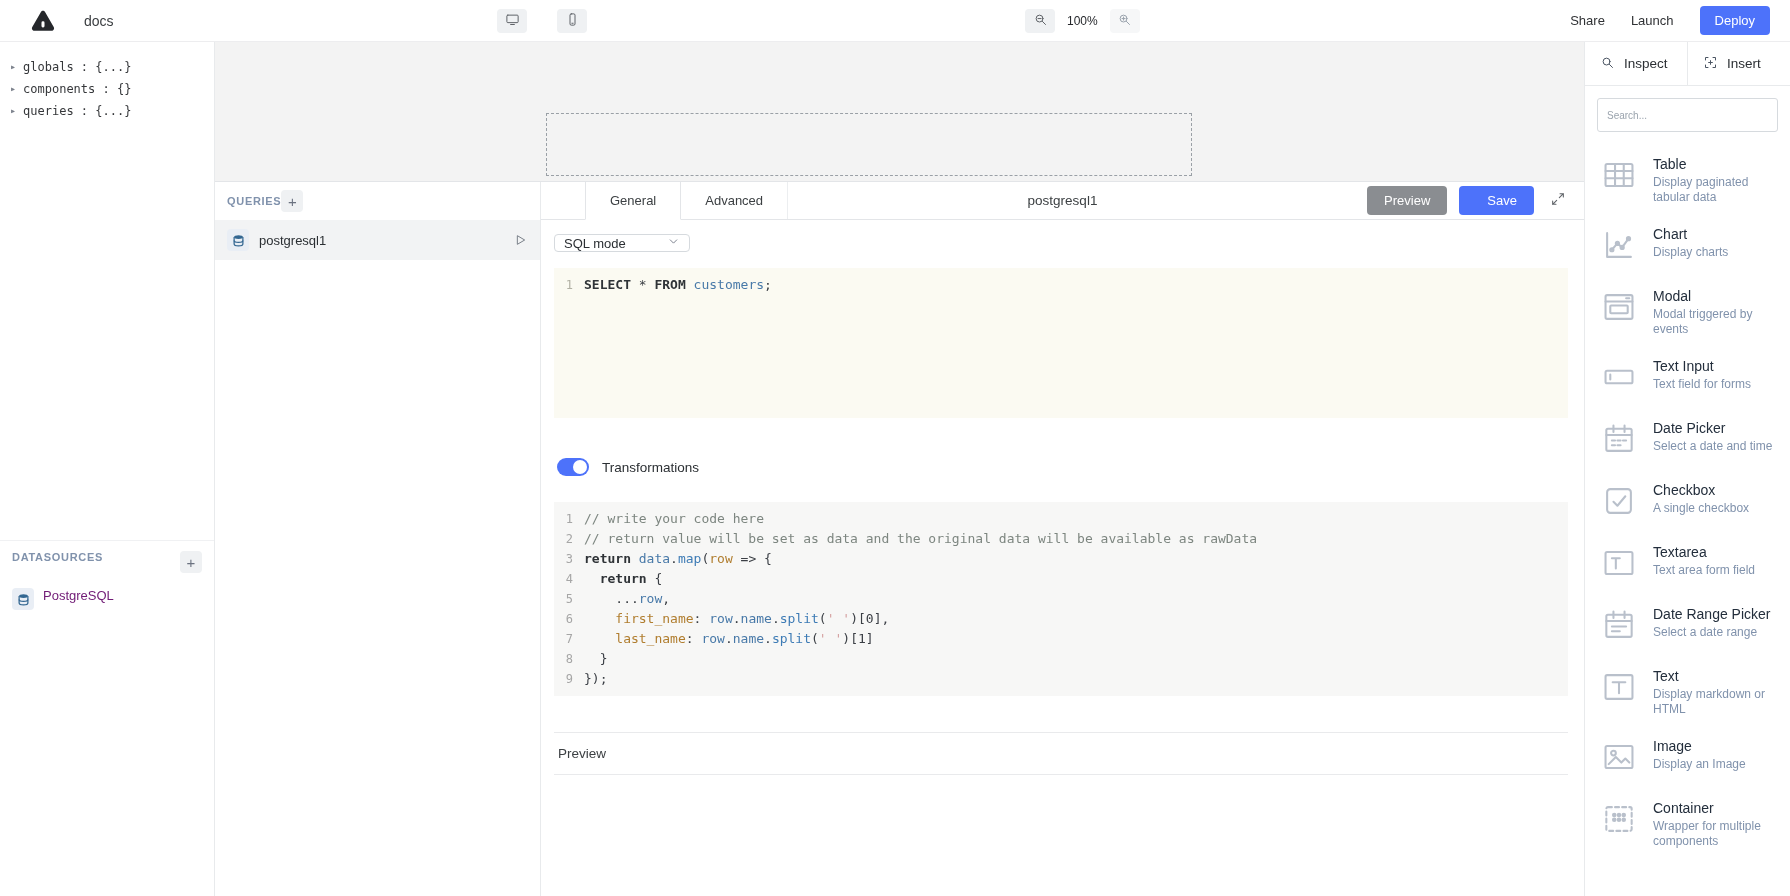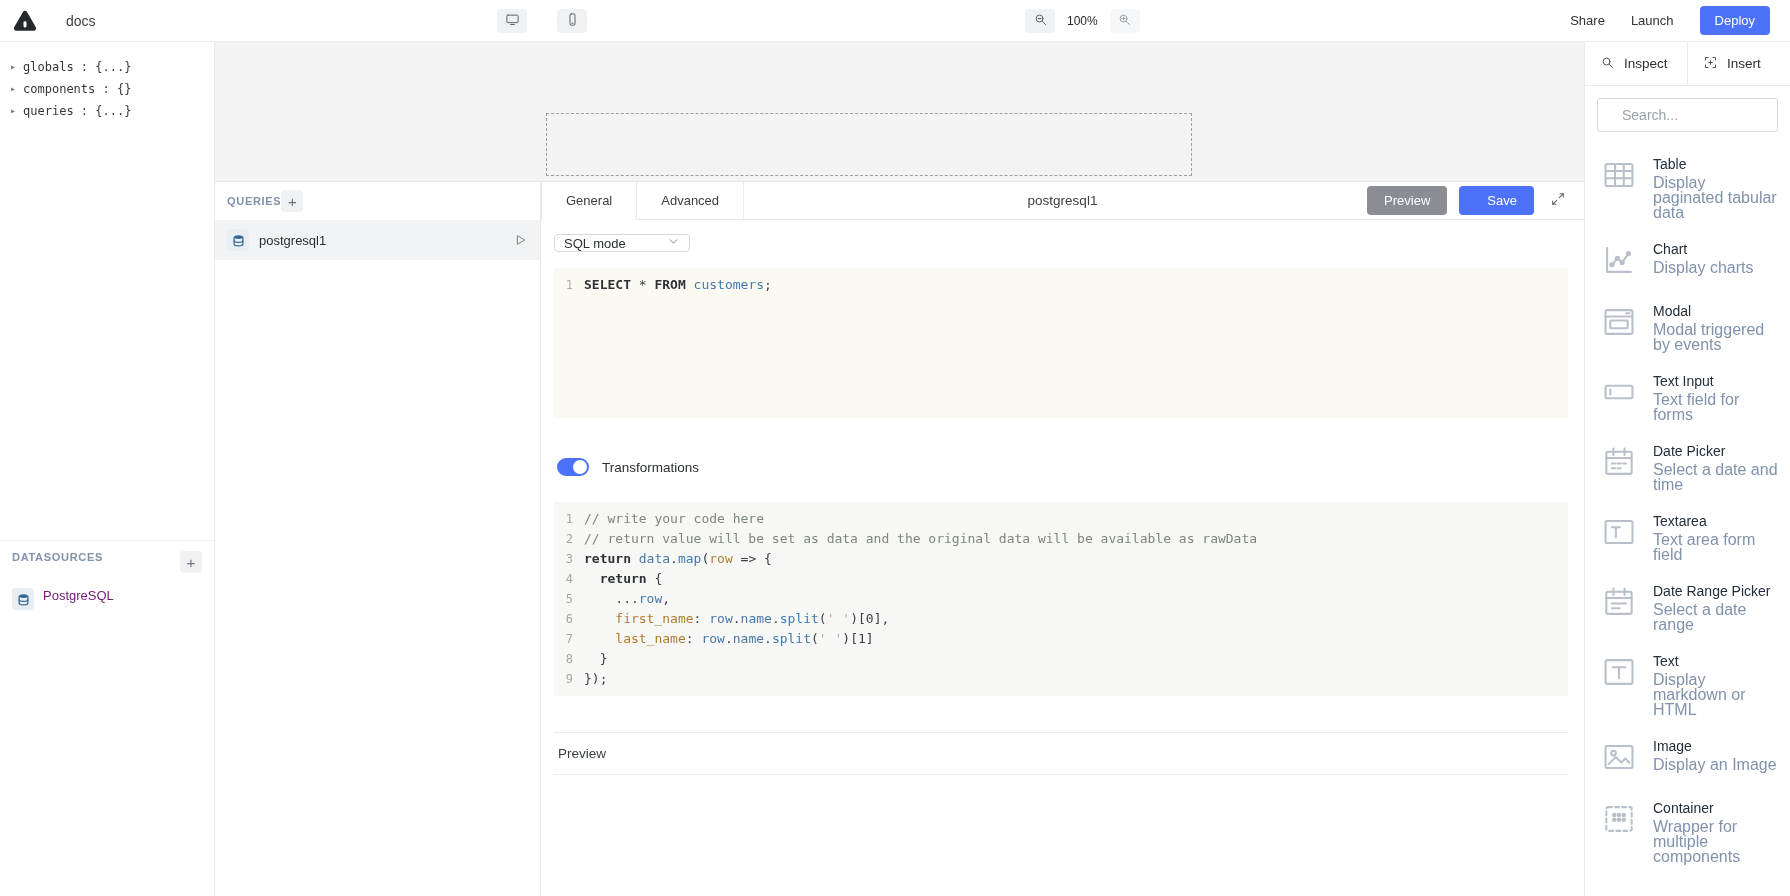--- a/index.html
+++ b/index.html
@@ -3,21 +3,21 @@
 <meta charset="utf-8">
 <style>
   * { margin:0; padding:0; box-sizing:border-box; }
   html,body { width:1790px; height:896px; overflow:hidden; background:#fff;
     font-family:"Liberation Sans", sans-serif; color:#2b2f33; }
   :root{ --primary:#4d72fa; --border:#e8eaec; --muted:#8092ac; }
 
   
   .topbar{ height:42px; background:#fff; border-bottom:1px solid #ededef;
     display:flex; align-items:center; position:relative; }
-  .brand{ display:flex; align-items:center; gap:28px; padding-left:12px; }
+  .brand{ display:flex; align-items:center; gap:28px; padding-left:30px; }
   .logo{ width:26px; height:26px; display:flex; cursor:pointer; }
   .app-name{ font-size:14px; color:#3a3d40; }
   .canvas-toggles{ position:absolute; left:497px; display:flex; gap:30px; }
   .icon-btn{ width:30px; height:24px; border-radius:4px; background:#eff1f3;
     display:flex; align-items:center; justify-content:center; color:#5f6368; cursor:pointer; border:none;}
   .icon-btn svg{ width:15px; height:15px; }
   .zoom-controls{ position:absolute; left:1025px; display:flex; align-items:center; gap:12px; }
   .zoom-level{ font-size:12px; color:#26282c; }
   .icon-btn.light{ background:#f6f7f8; color:#9aa3ad; }
   .topbar-right{ margin-left:auto; display:flex; align-items:center; gap:26px; padding-right:20px; }
@@ -51,21 +51,21 @@
   .bottom-panel{ flex:1; display:flex; background:#fff; border-top:1px solid #e3e5e8; min-height:0;}
   .queries-col{ width:326px; flex:none; border-right:1px solid var(--border); display:flex; flex-direction:column;}
   .queries-header{ height:38px; display:flex; align-items:center; padding:0 12px; }
   .query-item{ height:40px; display:flex; align-items:center; gap:10px; padding:0 12px;
     background:#f2f3f4; font-size:13px; cursor:pointer; }
   .query-item .run{ margin-left:auto; width:16px; height:16px; color:#7a8089; cursor:pointer; }
   .query-item .run svg{ width:16px; height:16px; }
 
   .editor-col{ flex:1; min-width:0; display:flex; flex-direction:column; background:#fff; }
   .tab-row{ height:38px; border-bottom:1px solid #e3e5e8; display:flex; align-items:stretch; position:relative; }
-  .tabs-group{ display:flex; border-right:1px solid #eceef0; }
+  .tabs-group{ display:flex; border-right:1px solid #eceef0;margin-left:44px; }
   .tab{ padding:0 24px; display:flex; align-items:center; font-size:13px; color:#3c4043; cursor:pointer; }
   .tab.active{ border:1px solid #e3e5e8; border-top:none; border-bottom:1px solid #fff; margin-bottom:-1px; background:#fff; }
   .editor-title{ position:absolute; left:0; right:0; top:0; height:38px; line-height:38px; text-align:center;
     font-size:13.5px; color:#3c4043; pointer-events:none; }
   .tab-actions{ margin-left:auto; display:flex; align-items:center; gap:12px; padding-right:14px; z-index:1; }
   .btn{ border:none; border-radius:4px; color:#fff; font-size:13px; padding:7px 17px; cursor:pointer; font-family:inherit;}
   .btn-preview{ background:#8a8d91; }
   .btn-save{ background:var(--primary);padding-left:28px; }
   .collapse-btn{ background:none; border:none; width:24px; height:24px; color:#5f6368; cursor:pointer; }
   .collapse-btn svg{ width:16px; height:16px; }
@@ -102,29 +102,29 @@
   .preview-header{ padding:13px 0 13px 4px; font-size:13.5px; color:#3c4043; border-bottom:1px solid #e9eaec; }
 
   
   .right-panel{ width:206px; flex:none; background:#fff; border-left:1px solid var(--border);
     display:flex; flex-direction:column; overflow:hidden; }
   .rp-tabs{ height:44px; flex:none; display:flex; border-bottom:1px solid var(--border); }
   .rp-tab{ flex:1; display:flex; align-items:center; gap:9px; padding-left:15px; font-size:13.5px;
     color:#2b2f33; cursor:pointer; }
   .rp-tab:first-child{ border-right:1px solid var(--border); }
   .rp-tab svg{ width:15px; height:15px; color:#4b5563; }
-  .rp-search{ margin:12px; height:34px; border:1px solid #d6dade; border-radius:3px; padding:0 24px;
-    font-size:14px; color:#333; font-family:inherit; }
+  .rp-search{ margin:12px; height:34px; border:1px solid #d6dade; border-radius:3px; padding:0 9px;
+    font-size:10px; color:#333; font-family:inherit; }
   .rp-search::placeholder{ color:#9aa3ad; }
   .components{ flex:1; overflow:hidden; padding:0 12px; }
   .component-card{ display:flex; gap:12px; padding:9px 0; cursor:grab; }
   .comp-icon{ width:44px; height:44px; flex:none; display:flex; align-items:center; justify-content:center; }
   .comp-icon svg{ width:38px; height:38px; }
   .comp-name{ font-size:14px; font-weight:500; color:#232e3c; line-height:18px; margin-top:2px;}
-  .comp-desc{ font-size:16px; color:var(--muted); line-height:15px; margin-top:2px; }
+  .comp-desc{ font-size:12px; color:var(--muted); line-height:15px; margin-top:2px; }
 </style>
 </head>
 <body>
 
 <header class="topbar">
   <div class="brand">
     <span class="logo">
         <svg viewBox="0 0 24 24" width="26" height="26">
           <path d="M12 2.5c.8 0 1.5.4 1.9 1.1l8 13.9c.9 1.5-.2 3.5-1.9 3.5H4c-1.7 0-2.8-2-1.9-3.5l8-13.9c.4-.7 1.1-1.1 1.9-1.1z" fill="#26282c"></path>
           <rect x="10.6" y="12.3" width="2.8" height="5.6" rx="1.2" fill="#fff"></rect>
@@ -402,20 +402,32 @@
             </svg>
           </div>
           <div class="comp-text">
             <div class="comp-name">Date Picker</div>
             <div class="comp-desc">Select a date and time</div>
           </div>
         </div>
         <div class="component-card">
           <div class="comp-icon">
             <svg viewBox="0 0 24 24" fill="none" stroke="#b9c0cb" stroke-width="1.3" stroke-linecap="round" stroke-linejoin="round">
+              <rect x="4.5" y="4.5" width="15" height="15" rx="2"></rect>
+              <path d="M8.5 12.5l2.5 2.5 5-6"></path>
+            </svg>
+          </div>
+          <div class="comp-text">
+            <div class="comp-name">Checkbox</div>
+            <div class="comp-desc">A single checkbox</div>
+          </div>
+        </div>
+        <div class="component-card">
+          <div class="comp-icon">
+            <svg viewBox="0 0 24 24" fill="none" stroke="#b9c0cb" stroke-width="1.3" stroke-linecap="round" stroke-linejoin="round">
               <rect x="3.5" y="5" width="17" height="14" rx="1"></rect>
               <path d="M7.5 9h5M10 9v6.5"></path>
             </svg>
           </div>
           <div class="comp-text">
             <div class="comp-name">Textarea</div>
             <div class="comp-desc">Text area form field</div>
           </div>
         </div>
         <div class="component-card">

